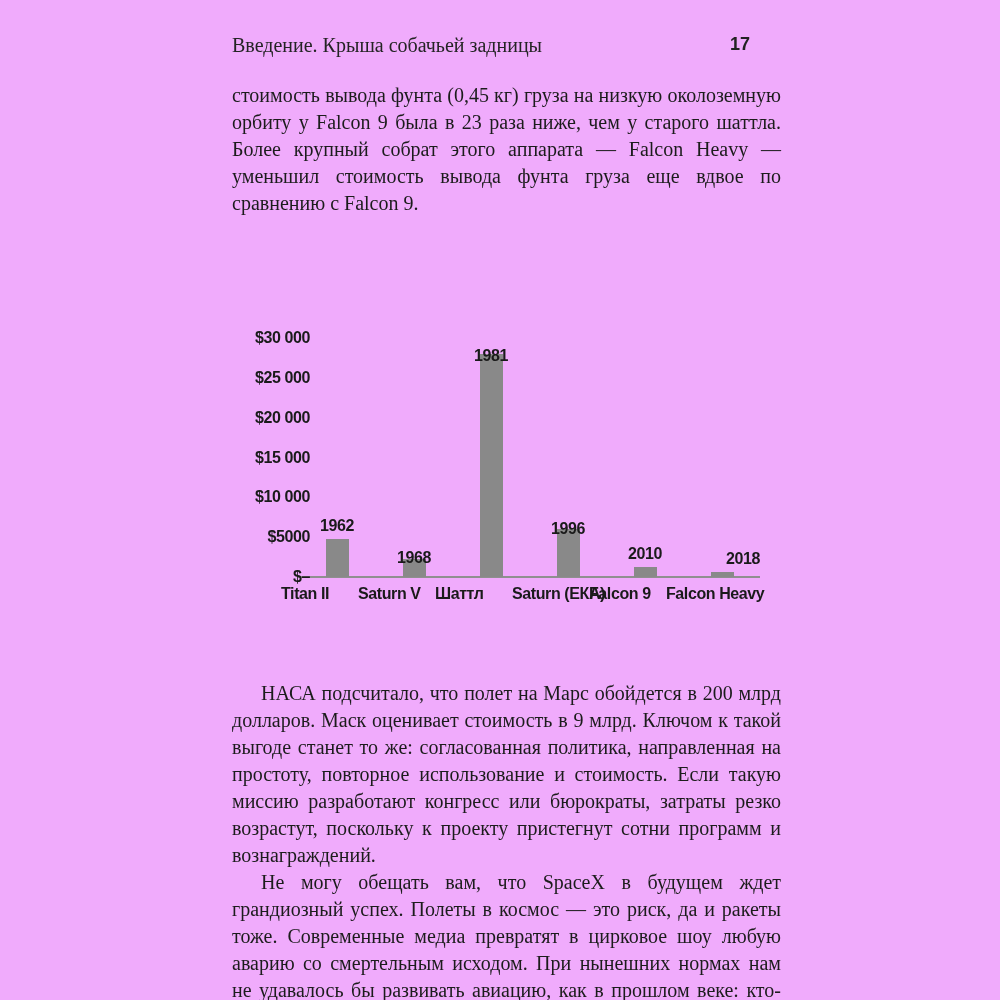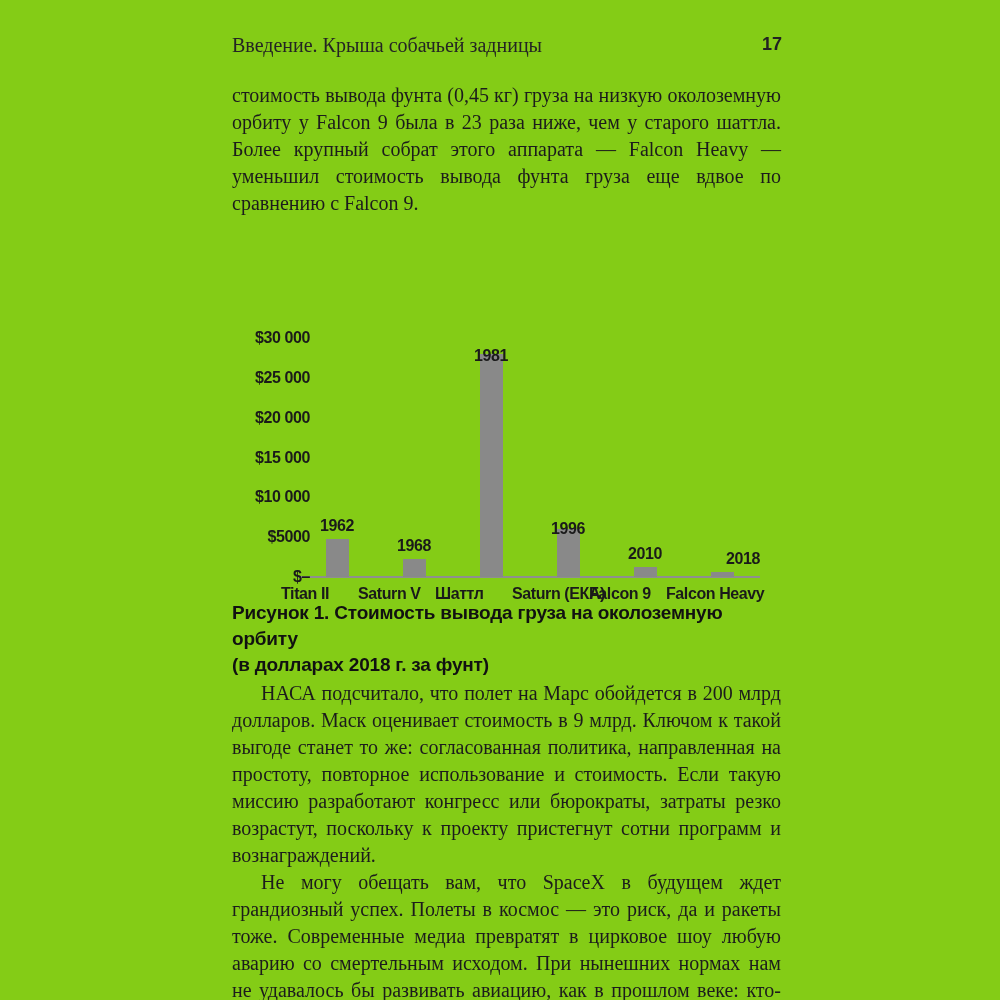--- a/index.html
+++ b/index.html
@@ -4,40 +4,40 @@
 <style>
   html, body {
     margin: 0;
     padding: 0;
     background: #ffffff;
   }
   .page {
     position: relative;
     width: 1000px;
     height: 1000px;
-    background: #84cc16;
+    background: #f0abfc;
     overflow: hidden;
     font-family: "Liberation Serif", serif;
     color: #1c1c1c;
   }
   .running-head {
     position: absolute;
     left: 232px;
     top: 33px;
     width: 548px;
     font-size: 20px;
     line-height: 24px;
     color: #242424;
   }
   .page-number {
     position: absolute;
     left: 730px;
     top: 34px;
     width: 52px;
-    text-align: right;
+    text-align: left;
     font-family: "Liberation Sans", sans-serif;
     font-weight: bold;
     font-size: 18px;
     color: #222222;
   }
   .body-text {
     position: absolute;
     left: 232px;
     width: 549px;
     font-size: 20px;
@@ -131,39 +131,35 @@
       <div class="ytick" style="top: 42.8333px;">$25 000</div>
       <div class="ytick" style="top: 82.6667px;">$20 000</div>
       <div class="ytick" style="top: 122.5px;">$15 000</div>
       <div class="ytick" style="top: 162.333px;">$10 000</div>
       <div class="ytick" style="top: 202.167px;">$5000</div>
       <div class="ytick" style="top: 242px;">$–</div>
       <div class="bar" style="left: 96px; top: 214px; height: 38px; background: rgb(137, 137, 137);"></div>
       <div class="bar-top-label" style="left: 76px; top: 191px;">1962</div>
       <div class="xcat" style="left: 51px;">Titan II</div>
       <div class="bar" style="left: 173px; top: 234px; height: 18px; background: rgb(137, 137, 137);"></div>
-      <div class="bar-top-label" style="left: 153px; top: 211px;">1968</div>
+      <div class="bar-top-label" style="left: 153px; top: 223px;">1968</div>
       <div class="xcat" style="left: 128px;">Saturn V</div>
       <div class="bar" style="left: 250px; top: 29px; height: 223px; background: rgb(137, 137, 137);"></div>
       <div class="bar-top-label" style="left: 230px; top: 6px; margin-top: 15px;">1981</div>
       <div class="xcat" style="left: 205px;">Шаттл</div>
       <div class="bar" style="left: 327px; top: 204px; height: 48px; background: rgb(137, 137, 137);"></div>
       <div class="bar-top-label" style="left: 307px; top: 194px;">1996</div>
       <div class="xcat" style="left: 282px;">Saturn (ЕКА)</div>
       <div class="bar" style="left: 404px; top: 242px; height: 10px; background: rgb(137, 137, 137);"></div>
       <div class="bar-top-label" style="left: 384px; top: 219px;">2010</div>
       <div class="xcat" style="left: 359px;">Falcon 9</div>
       <div class="bar" style="left: 481px; top: 247px; height: 5px; background: rgb(137, 137, 137);"></div>
       <div class="bar-top-label" style="left: 482px; top: 224px;">2018</div>
       <div class="xcat" style="left: 436px;">Falcon Heavy</div>
     </div>
 
-  <div class="figure-caption">
-    <div>Рисунок 1. Стоимость вывода груза на околоземную орбиту</div>
-    <div>(в долларах 2018 г. за фунт)</div>
-  </div>
 
   <div class="body-text body-bottom">
     <p class="indent">НАСА подсчитало, что полет на Марс обойдется в 200 млрд долларов. Маск оценивает стоимость в 9 млрд. Ключом к такой выгоде станет то же: согласованная политика, направленная на простоту, повторное использование и стоимость. Если такую миссию разработают конгресс или бюрократы, затраты резко возрастут, поскольку к проекту пристегнут сотни программ и вознаграждений.</p>
     <p class="indent">Не могу обещать вам, что SpaceX в будущем ждет грандиозный успех. Полеты в космос — это риск, да и ракеты тоже. Современные медиа превратят в цирковое шоу любую аварию со смертельным исходом. При нынешних нормах нам не удавалось бы развивать авиацию, как в прошлом веке: кто-нибудь мог пострадать.</p>
   </div>
 
 </div>
 
 </body></html>

